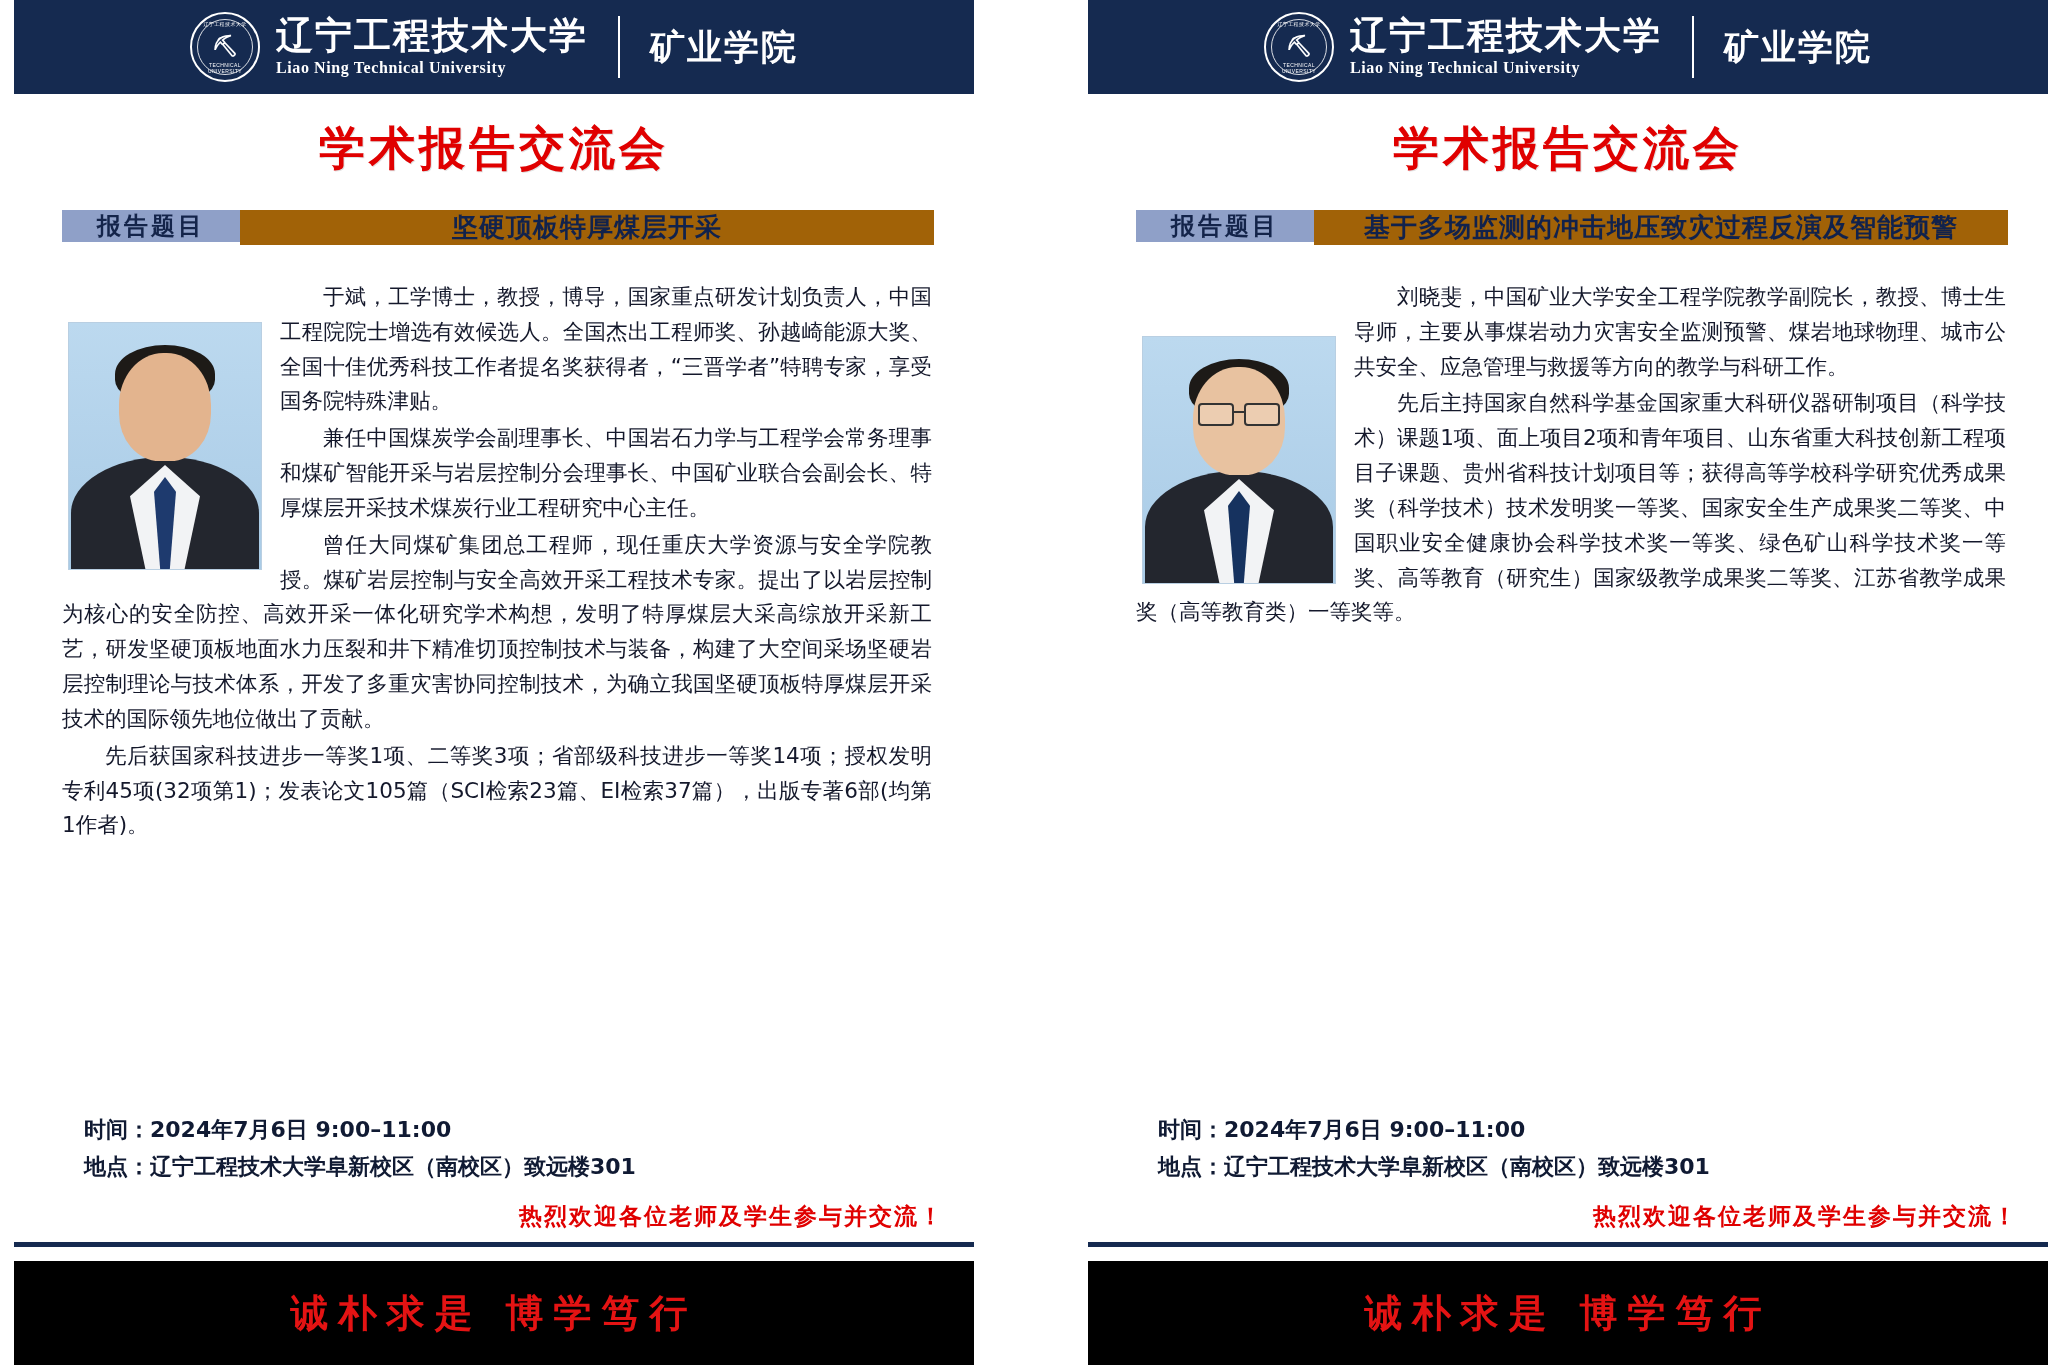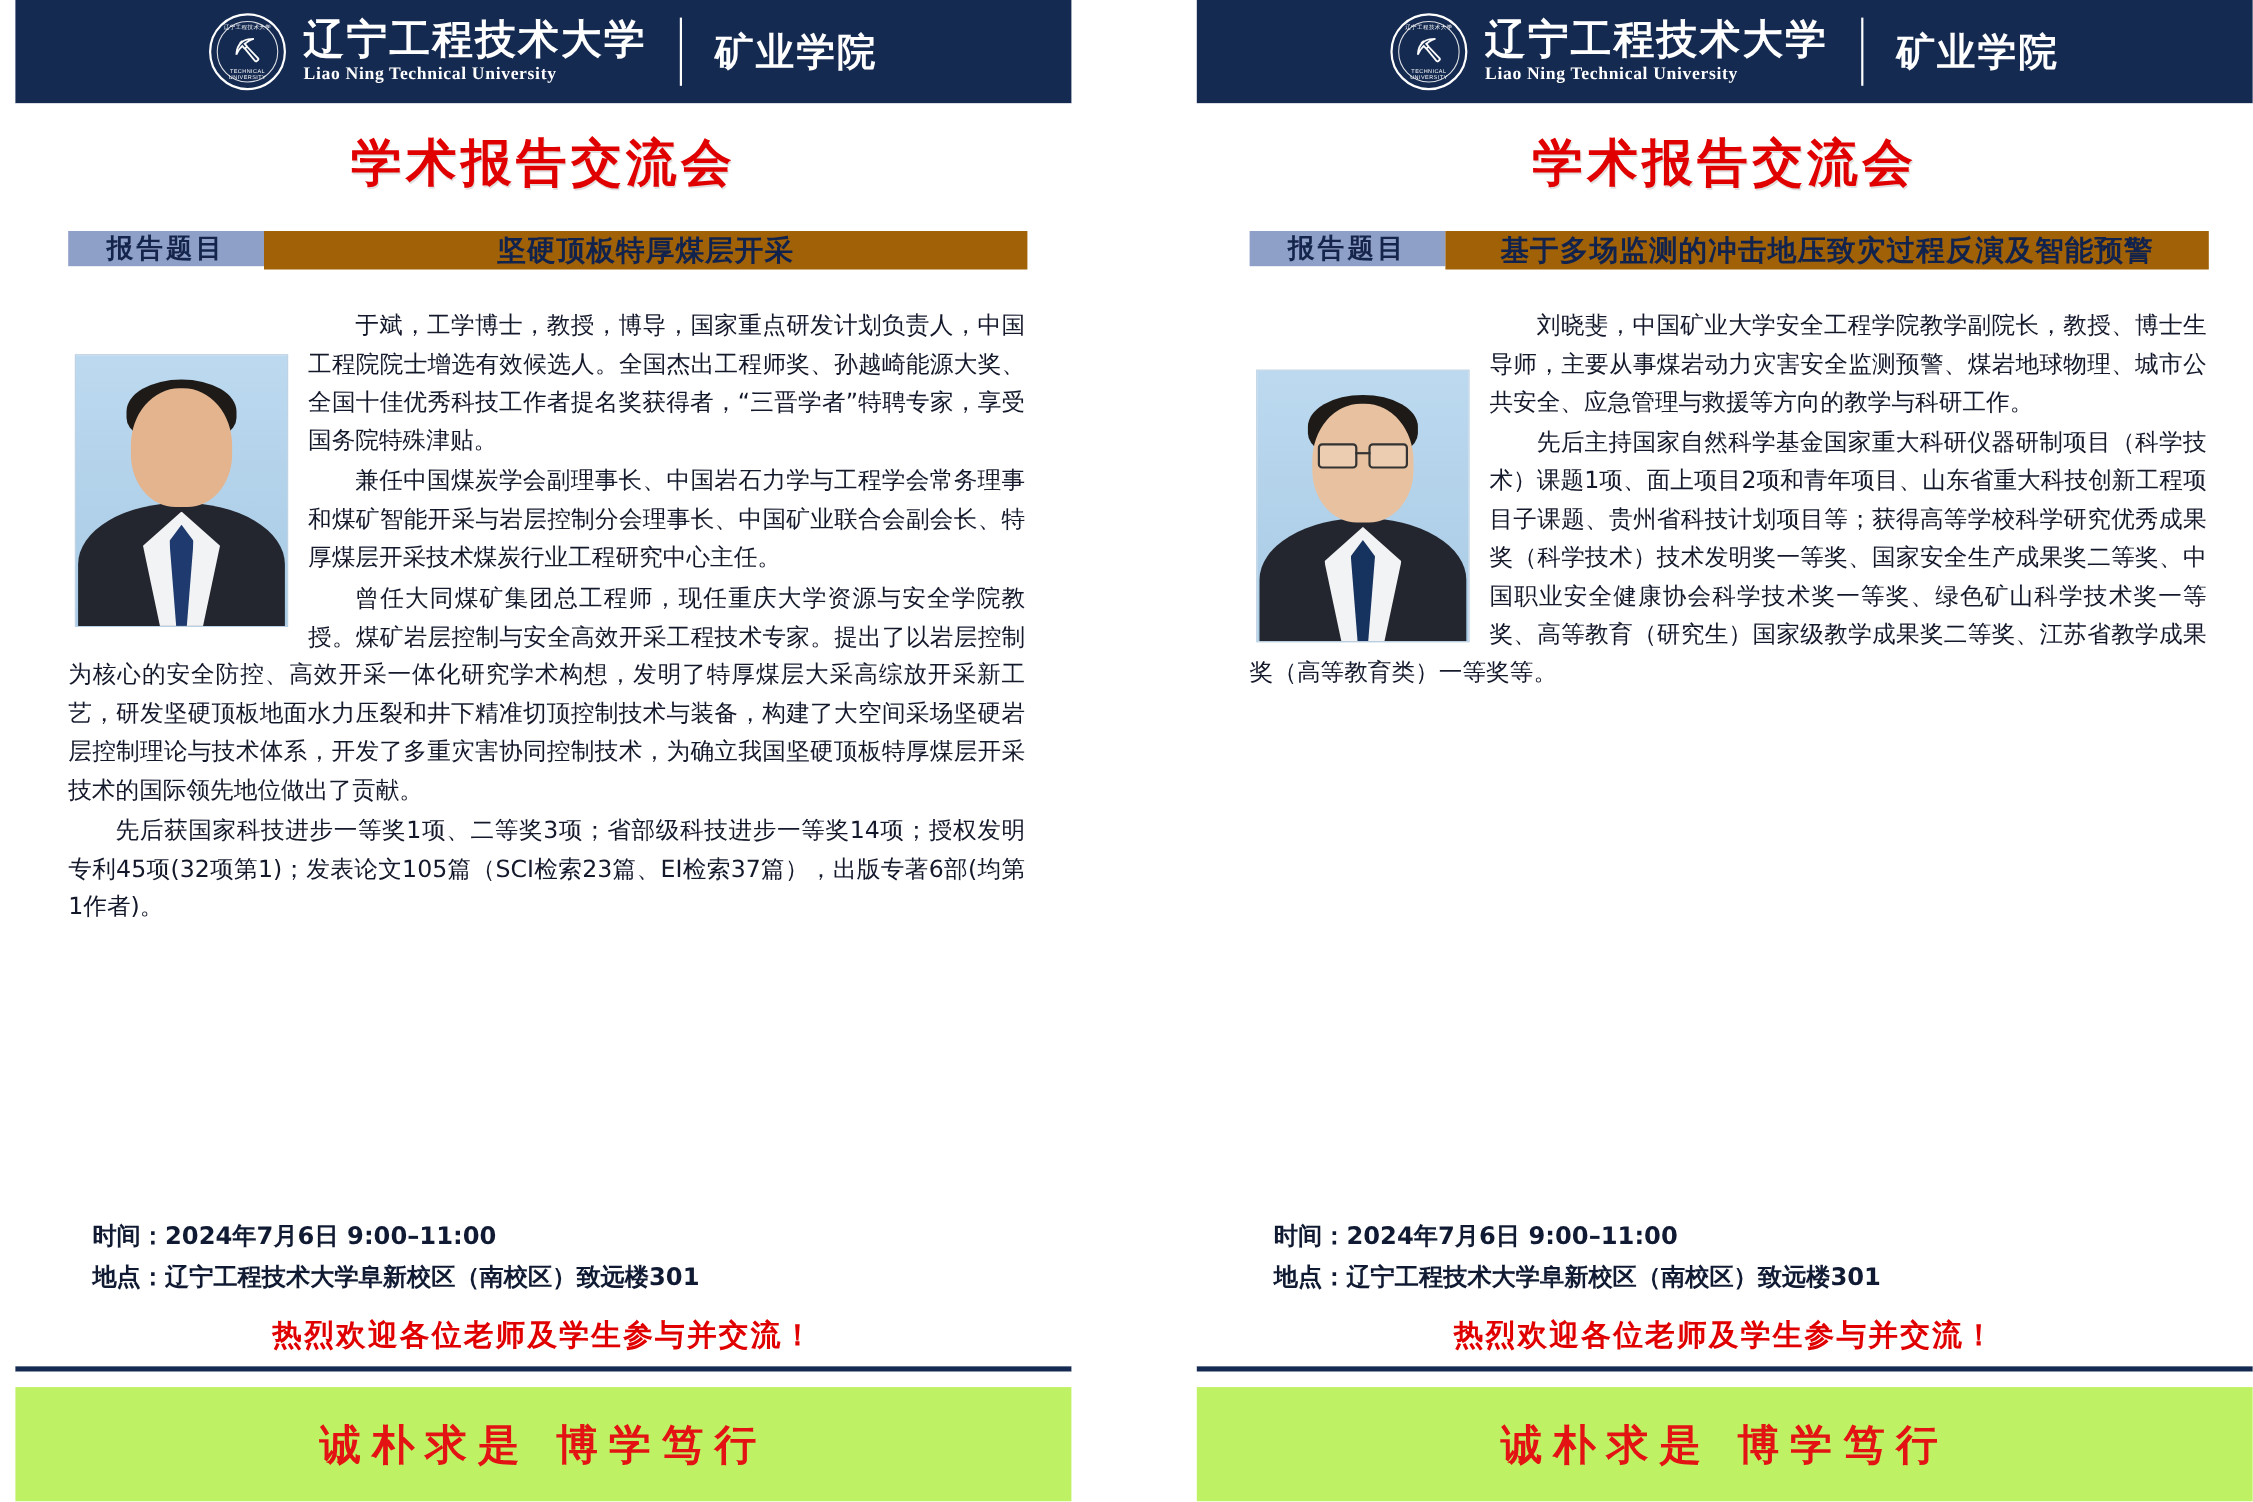--- a/index.html
+++ b/index.html
@@ -206,34 +206,34 @@
     margin:14px 0 0 40px;
     color:#101a33;
   }
   .meta div{
     font-size:22px;
     font-weight:bold;
     line-height:1.65;
     font-family:"DejaVu Sans","Liberation Sans",sans-serif;
   }
   .welcome{
-    text-align:center;
+    text-align:right;
     color:#e00000;
-    font-size:27px;
+    font-size:23px;
     font-weight:bold;
     letter-spacing:2px;
     margin-top:16px;
     margin-bottom:10px;
     font-family:"DejaVu Sans","Liberation Sans",sans-serif;
   }
   .rule{
     height:5px;background:#152a50;margin:0 0 0 0;
   }
   .footer{
-    background:#bef264;
+    background:#000000;
     height:104px;
     display:flex;align-items:center;justify-content:center;
     flex:0 0 auto;
   }
   .footer span{
     color:#e41313;
     font-size:38px;
     font-weight:bold;
     letter-spacing:10px;
     font-family:"DejaVu Sans","Liberation Sans",sans-serif;

